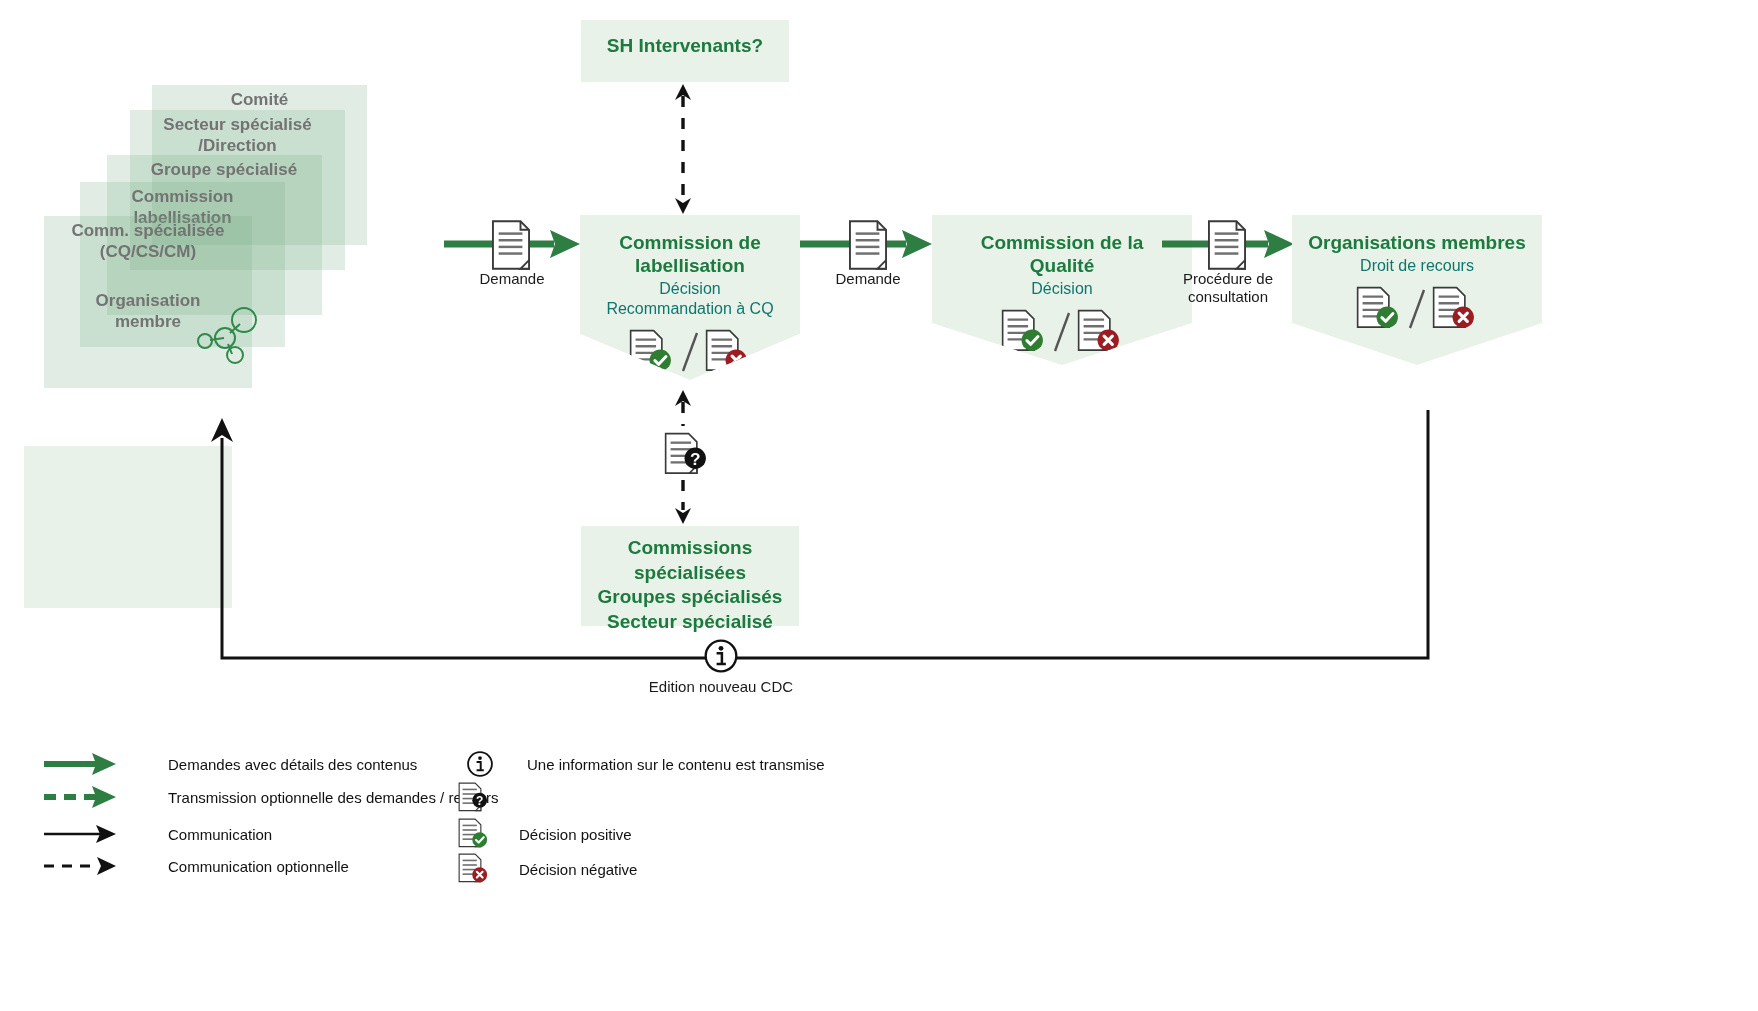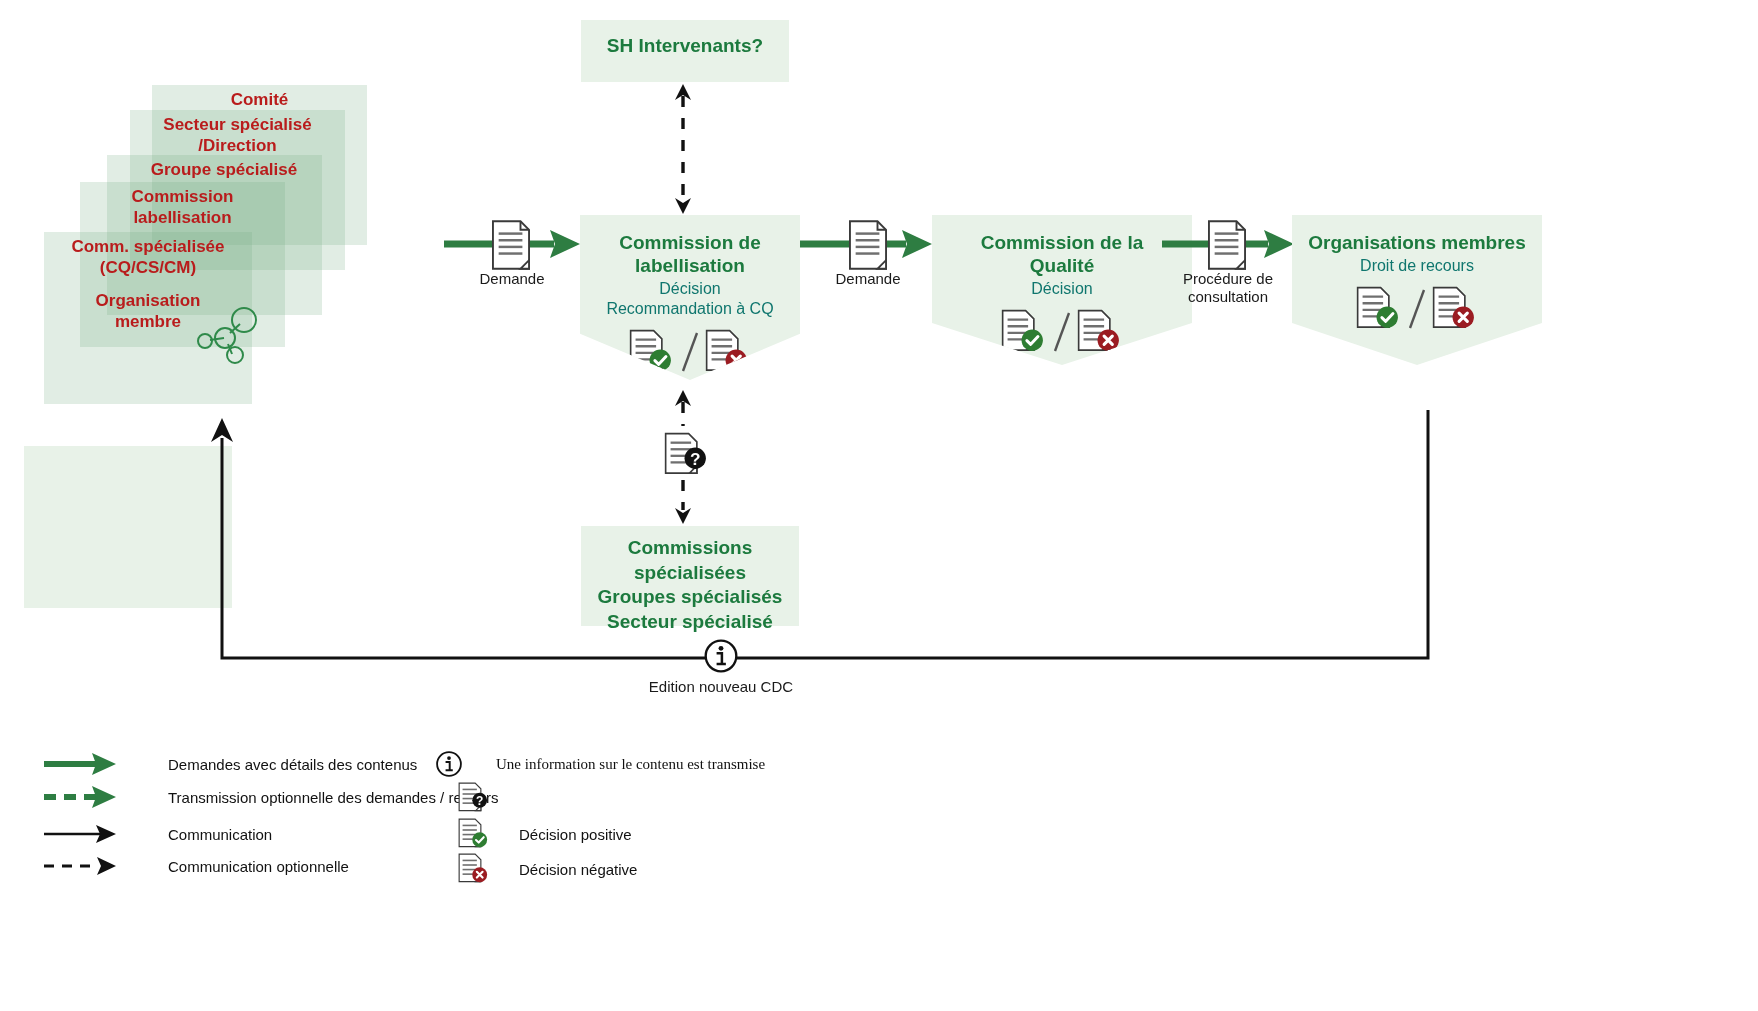--- a/index.html
+++ b/index.html
@@ -8,21 +8,21 @@
     font-family:"Liberation Sans", sans-serif;
     color:#000;
   }
   .abs{position:absolute;}
 
   
   .stack-card{
     position:absolute;
     background:rgba(120,175,130,0.22);
     text-align:center;
-    color:#b91c1c;
+    color:#737373;
     font-weight:bold;
     font-size:17px;
     line-height:1.25;
     box-sizing:border-box;
   }
   .stack-card .lbl{display:block;padding-top:4px;}
 
   
   .proc{
     position:absolute;
@@ -146,21 +146,21 @@
     <span class="lbl" style="white-space:pre-line;">Secteur spécialisé
 /Direction</span>
   </div>
   <div class="stack-card" style="left:107px;top:155px;width:215px;height:160px;">
     <span class="lbl" style="white-space:pre-line;margin-left:19px;">Groupe spécialisé</span>
   </div>
   <div class="stack-card" style="left:80px;top:182px;width:205px;height:165px;">
     <span class="lbl" style="white-space:pre-line;">Commission
 labellisation</span>
   </div>
-  <div class="stack-card" style="left:44px;top:232px;width:208px;height:172px;">
+  <div class="stack-card" style="left:44px;top:216px;width:208px;height:172px;">
     <span class="lbl" style="white-space:pre-line;">Comm. spécialisée
 (CQ/CS/CM)</span>
   </div>
   <div class="stack-card" style="left:44px;top:286px;width:208px;height:112px;background:transparent;">
     <span class="lbl" style="white-space:pre-line;">Organisation
 membre</span>
   </div>
   <svg class="abs" style="left:196px;top:300px;" width="64" height="64">
       <use href="#sym-network"></use>
     </svg>
@@ -308,21 +308,21 @@
 </div>
 
 <div class="legend-row" style="left:44px;top:854px;">
   <svg width="72" height="24">
     <line x1="0" y1="12" x2="54" y2="12" stroke="#111" stroke-width="3.2" stroke-dasharray="10 8"></line>
     <path d="M72 12 L53 3 L57 12 L53 21 Z" fill="#111"></path>
   </svg>
   <span class="legend-txt" style="margin-left:52px;">Communication optionnelle</span>
 </div>
 
-<div class="legend-row" style="left:435px;top:750px;font-family:Liberation Serif, serif;">
+<div class="legend-row" style="left:466px;top:750px;">
   <svg width="28" height="28">
       <use href="#sym-info"></use>
     </svg>
   <span class="legend-txt" style="margin-left:33px;">Une information sur le contenu est transmise</span>
 </div>
 
 <div class="legend-row" style="left:458px;top:781px;">
   <svg width="32" height="34">
       <use href="#sym-doc-q"></use>
     </svg>

